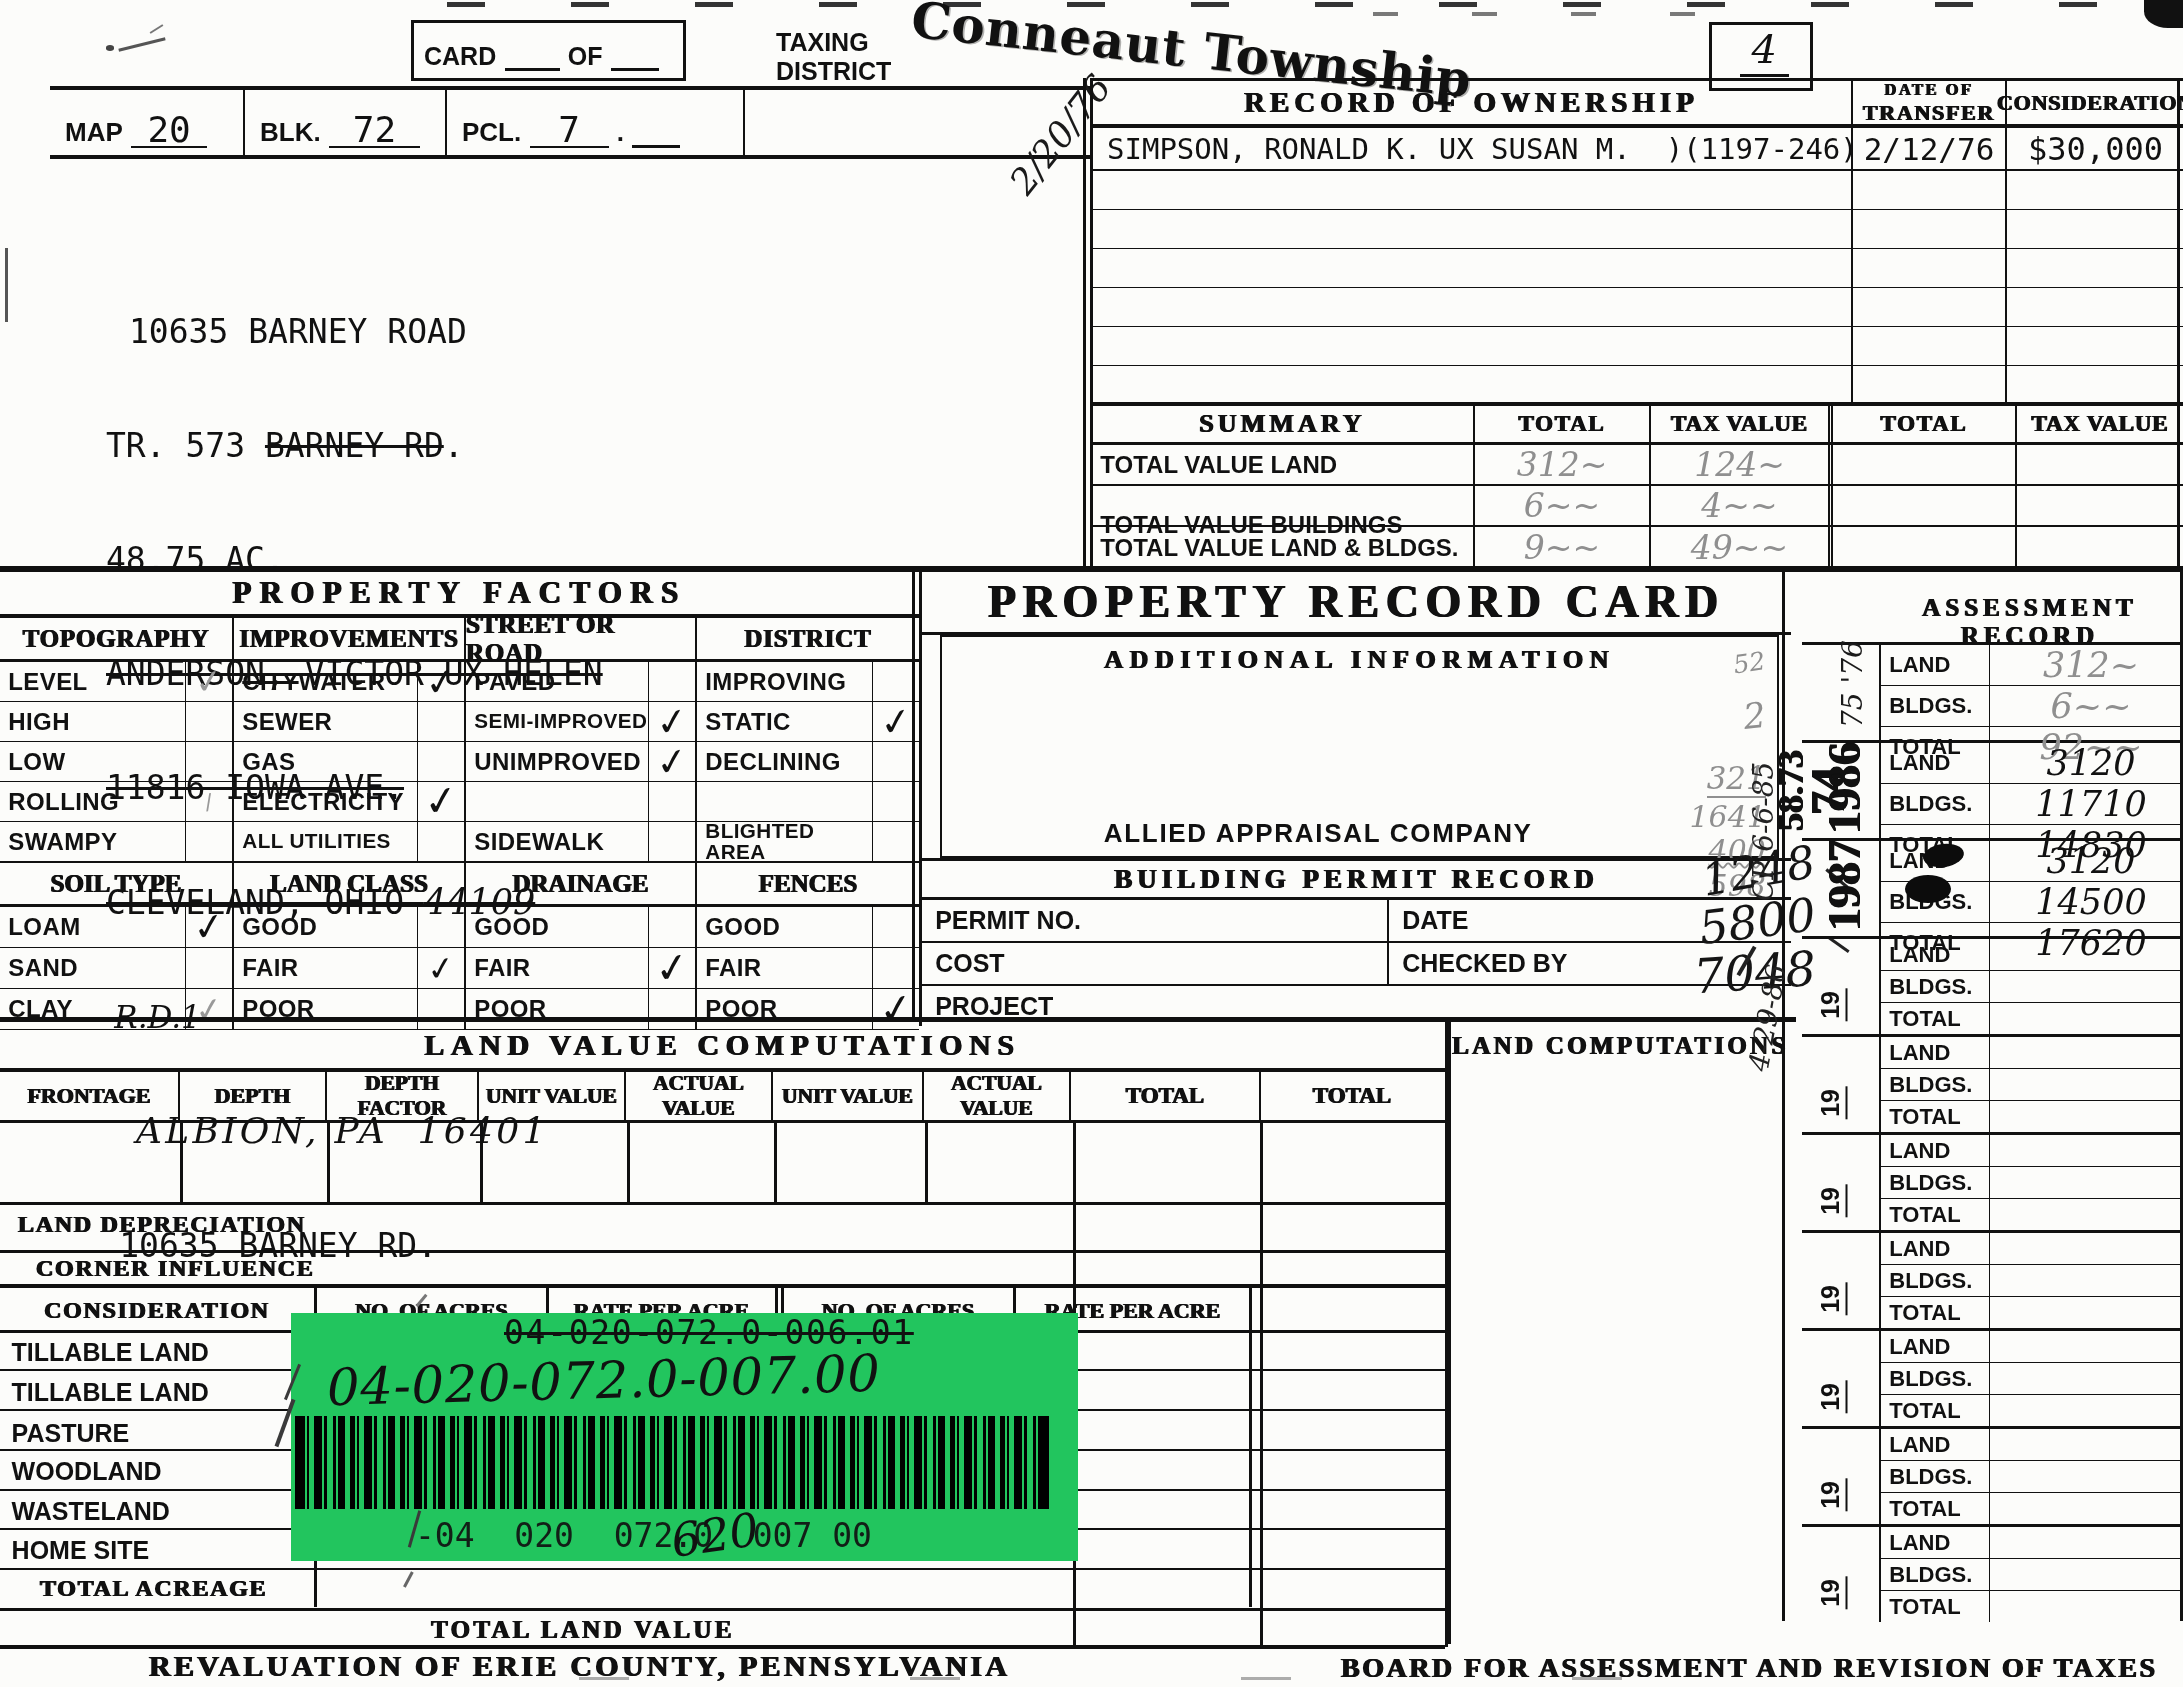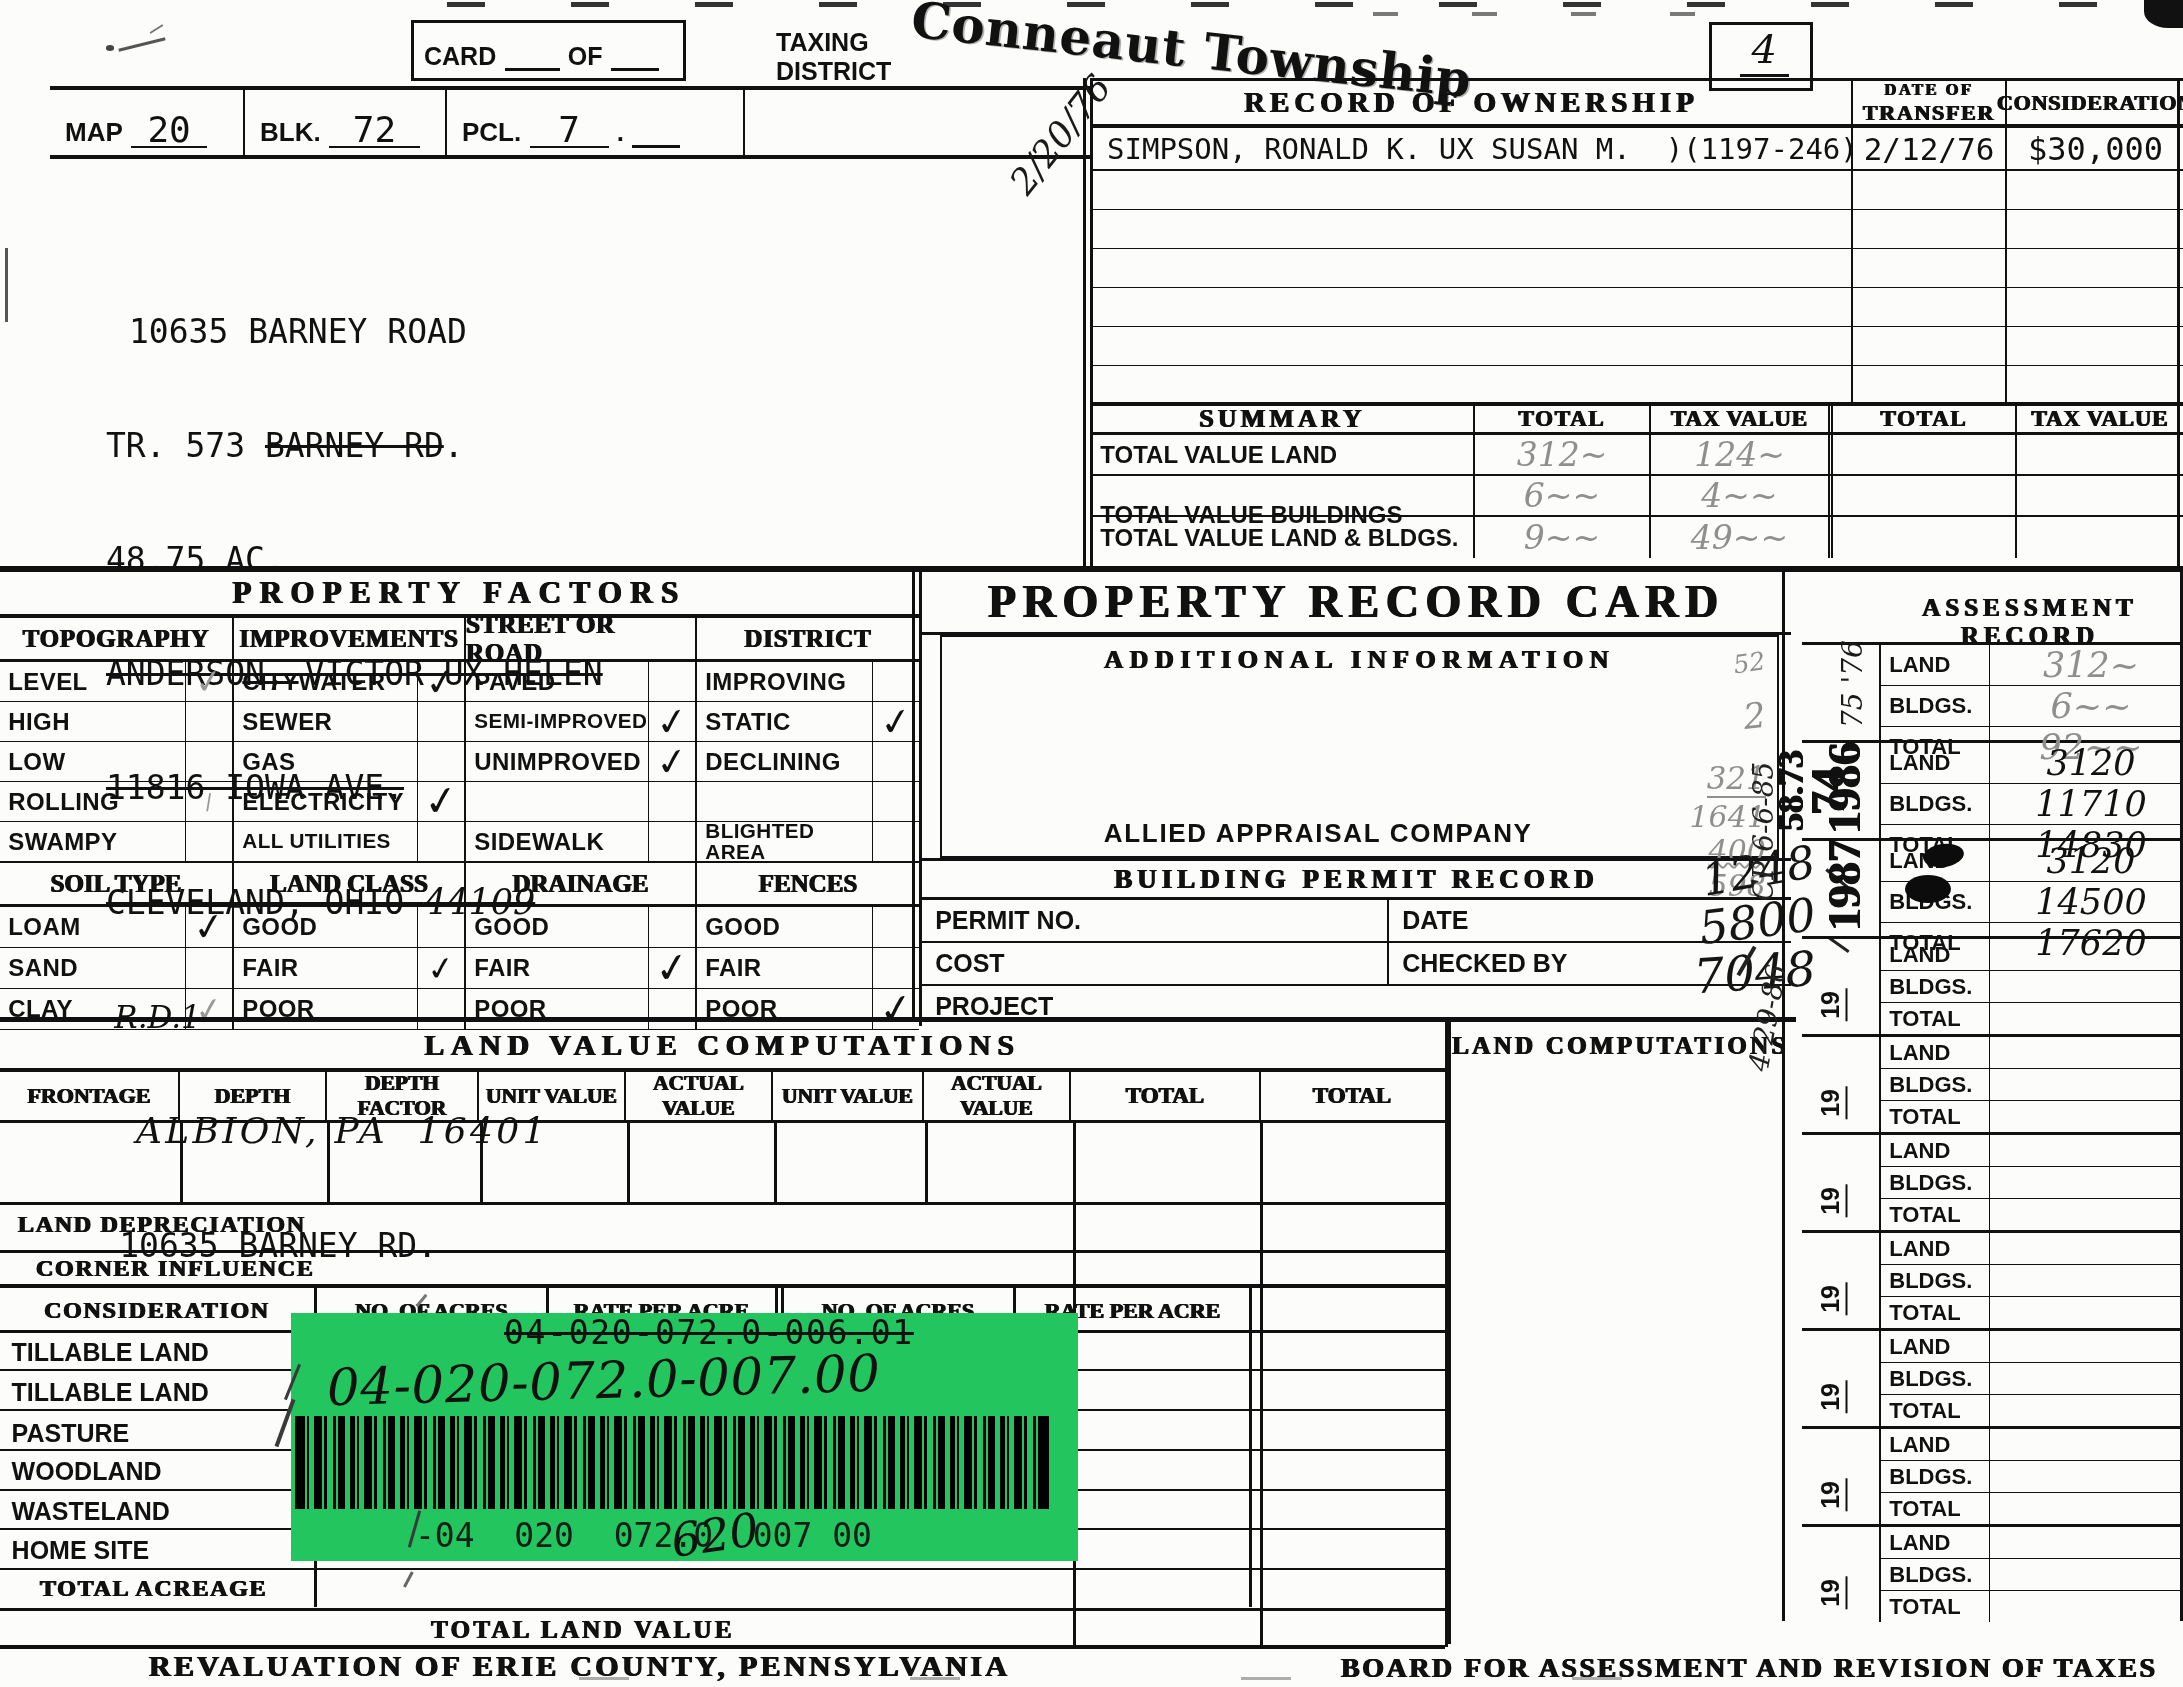--- a/index.html
+++ b/index.html
@@ -46,21 +46,21 @@
   .odata{height:43px;border-bottom:2.5px solid #111;}
   .oempty{height:39px;border-bottom:1.7px solid #111;}
   .cowner{width:759px;}.cdate{width:154px;}.ccons{width:179px;}
 
   
   .summ{left:1092px;top:402px;width:1092px;}
   .srow{display:flex;box-sizing:border-box;}
   .scell{box-sizing:border-box;border-left:2.5px solid #111;display:flex;align-items:center;}
   .scell:first-child{border-left:none;}
   .scell.dbl{border-left:5.8px double #111;}
-  .shead{height:33px;border-top:4.1px solid #111;border-bottom:3.3px solid #111;}
+  .shead{height:43px;border-top:4.1px solid #111;border-bottom:3.3px solid #111;}
   .sdata{height:41px;border-bottom:2.5px solid #111;}
   .s1{width:381px;}.s2{width:176px;}.s3{width:179px;}.s4{width:187px;}.s5{width:168px;}
 
   
   .factors{left:0px;top:571px;width:919px;}
   .ftitle{height:43px;border-bottom:4.1px solid #111;display:flex;align-items:center;justify-content:center;}
   .fcols{display:flex;}
   .fg{box-sizing:border-box;border-right:2.5px solid #111;}
   .fg:last-child{border-right:none;}
   .fghead{height:41px;border-bottom:3.3px solid #111;display:flex;align-items:center;justify-content:center;}

